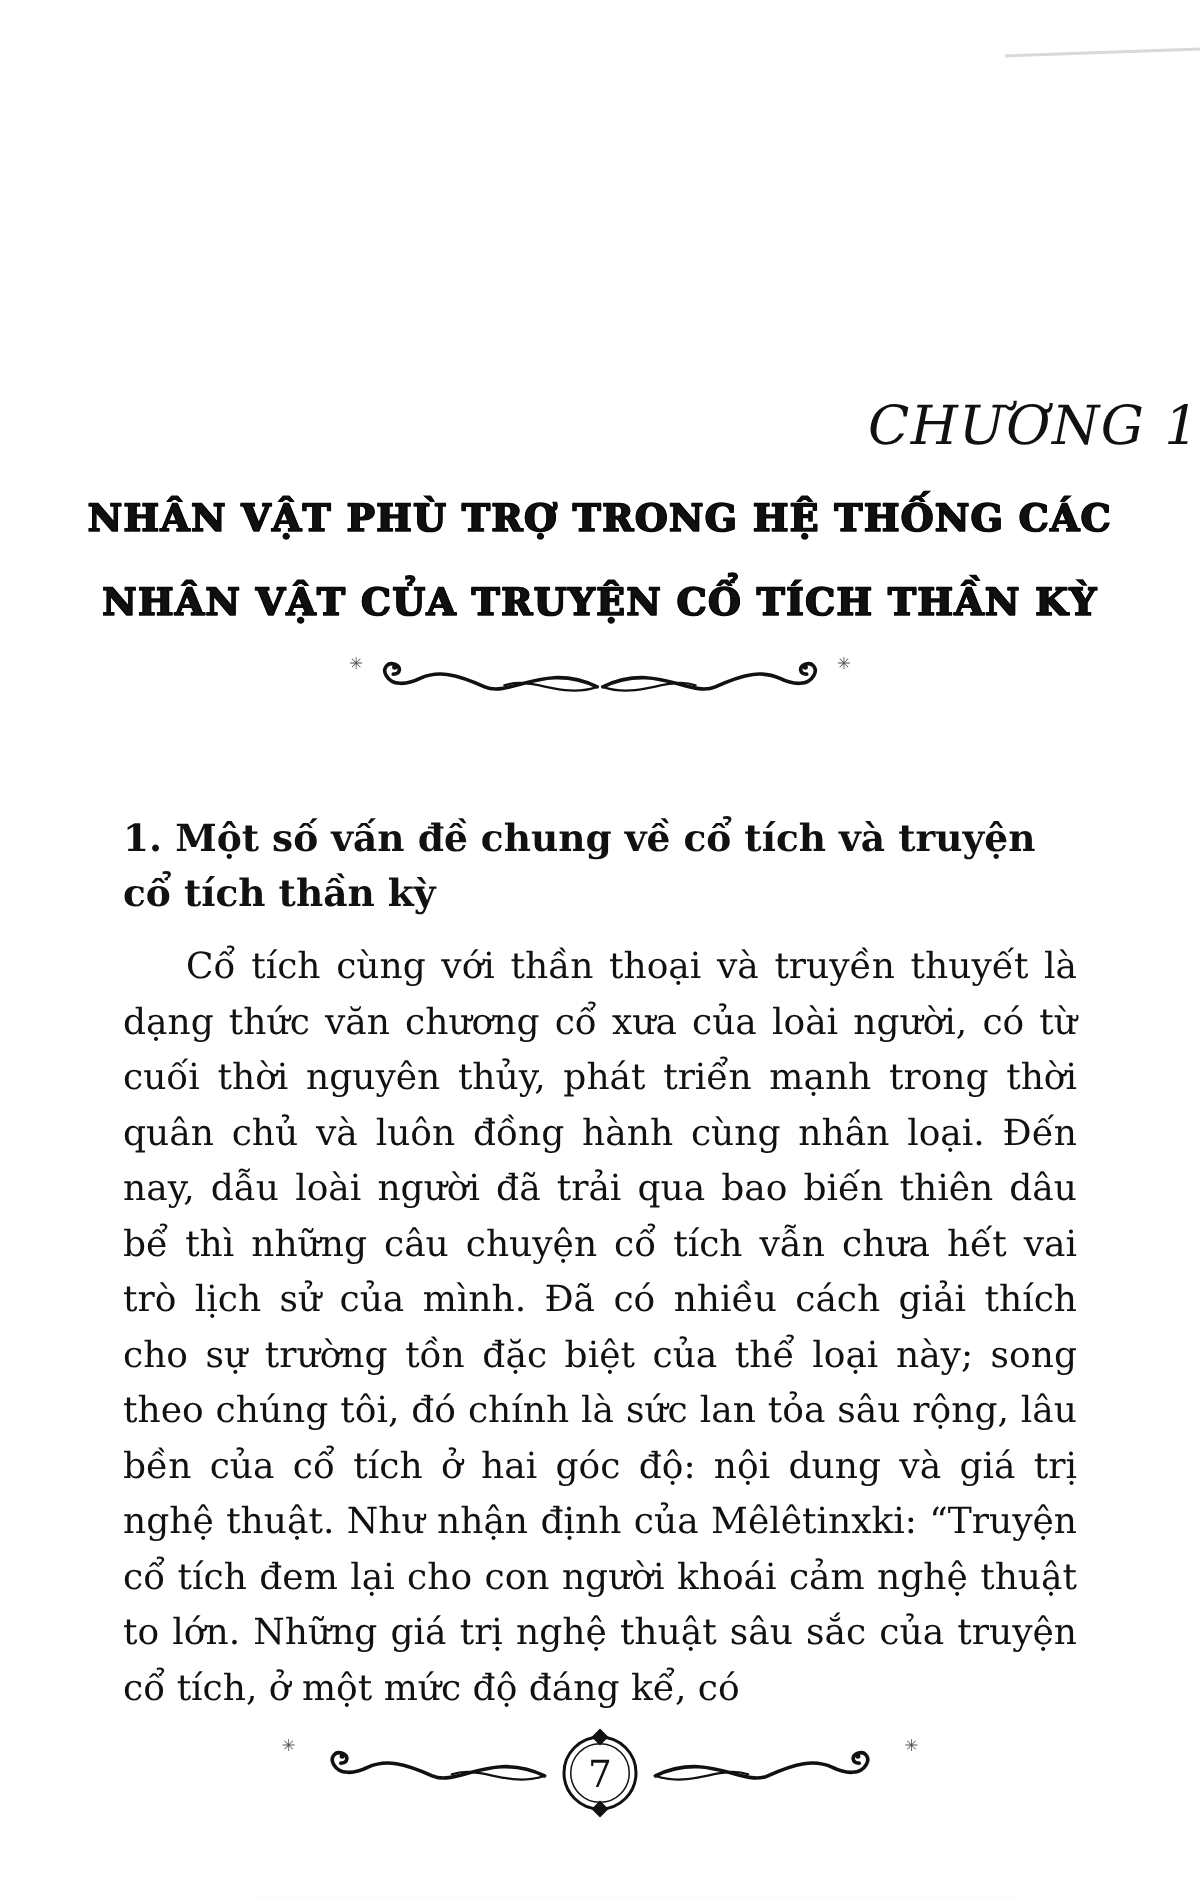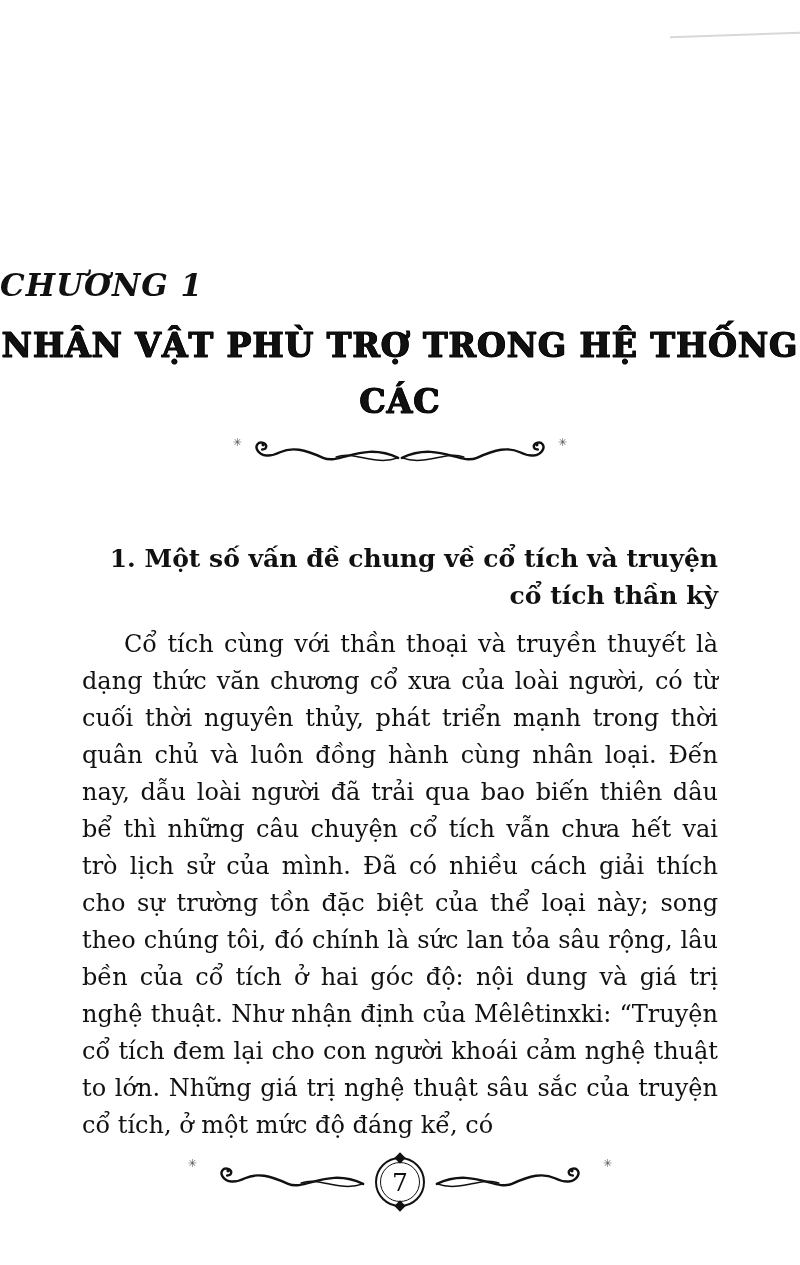--- a/index.html
+++ b/index.html
@@ -12,32 +12,32 @@
     font-family:"DejaVu Serif", serif;
     overflow:hidden;
     box-sizing:border-box;
   }
   .scan-edge {
     position:absolute; top:34px; right:0; width:130px; height:2px;
     background:#d8d8d8; transform:rotate(-2deg);
   }
   .chapter {
     padding-top:268px;
-    text-align:left;
+    text-align:right;
     font-style:italic;
-    font-weight:bold;
-    font-size:31px;
+    font-weight:normal;
+    font-size:36px;
     line-height:34px;
     letter-spacing:1px;
   }
   .book-title {
     margin-top:16px;
     text-align:center;
     font-weight:bold;
-    font-size:33px;
+    font-size:25px;
     line-height:56px;
     letter-spacing:1px;
     -webkit-text-stroke:1.1px #0a0a0a;
     text-shadow:0.6px 0 0 #0a0a0a, -0.6px 0 0 #0a0a0a;
   }
   .divider {
     margin-top:6px;
     display:flex;
     align-items:center;
     justify-content:center;
@@ -51,21 +51,21 @@
   .flip { transform:scaleX(-1); }
   .content {
     width:636px;
     margin:0 auto;
   }
   .section-heading {
     margin-top:64px;
     font-weight:bold;
     font-size:25px;
     line-height:37px;
-    text-align:right;
+    text-align:left;
   }
   .body-paragraph {
     margin-top:12px;
     font-size:24px;
     line-height:37px;
     text-align:justify;
     text-indent:42px;
   }
   .it { }
   .footer {
@@ -106,20 +106,21 @@
 <body>
 
 <div class="page">
 
   <div class="scan-edge"></div>
 
   <div class="chapter">CHƯƠNG 1</div>
 
   <div class="book-title">
     <div>NHÂN VẬT PHÙ TRỢ TRONG HỆ THỐNG CÁC</div>
+    <div>NHÂN VẬT CỦA TRUYỆN CỔ TÍCH THẦN KỲ</div>
   </div>
 
   <div class="divider">
     <span class="spark">✳</span>
     <svg class="flourish" width="150" height="38" viewBox="0 0 160 40">
       <g fill="none" stroke="#111" stroke-width="2.6" stroke-linecap="round">
         <path d="M158 22 C120 4 96 30 78 22 C58 13 45 10 32 16 C22 21 12 21 8 14 C5 9 9 4 14 6 C19 8 18 13 13 13"></path>
         <path d="M158 22 C132 31 112 14 92 21" stroke-width="1.6"></path>
       </g>
       <circle cx="14" cy="8" r="1.8" fill="#111"></circle>

